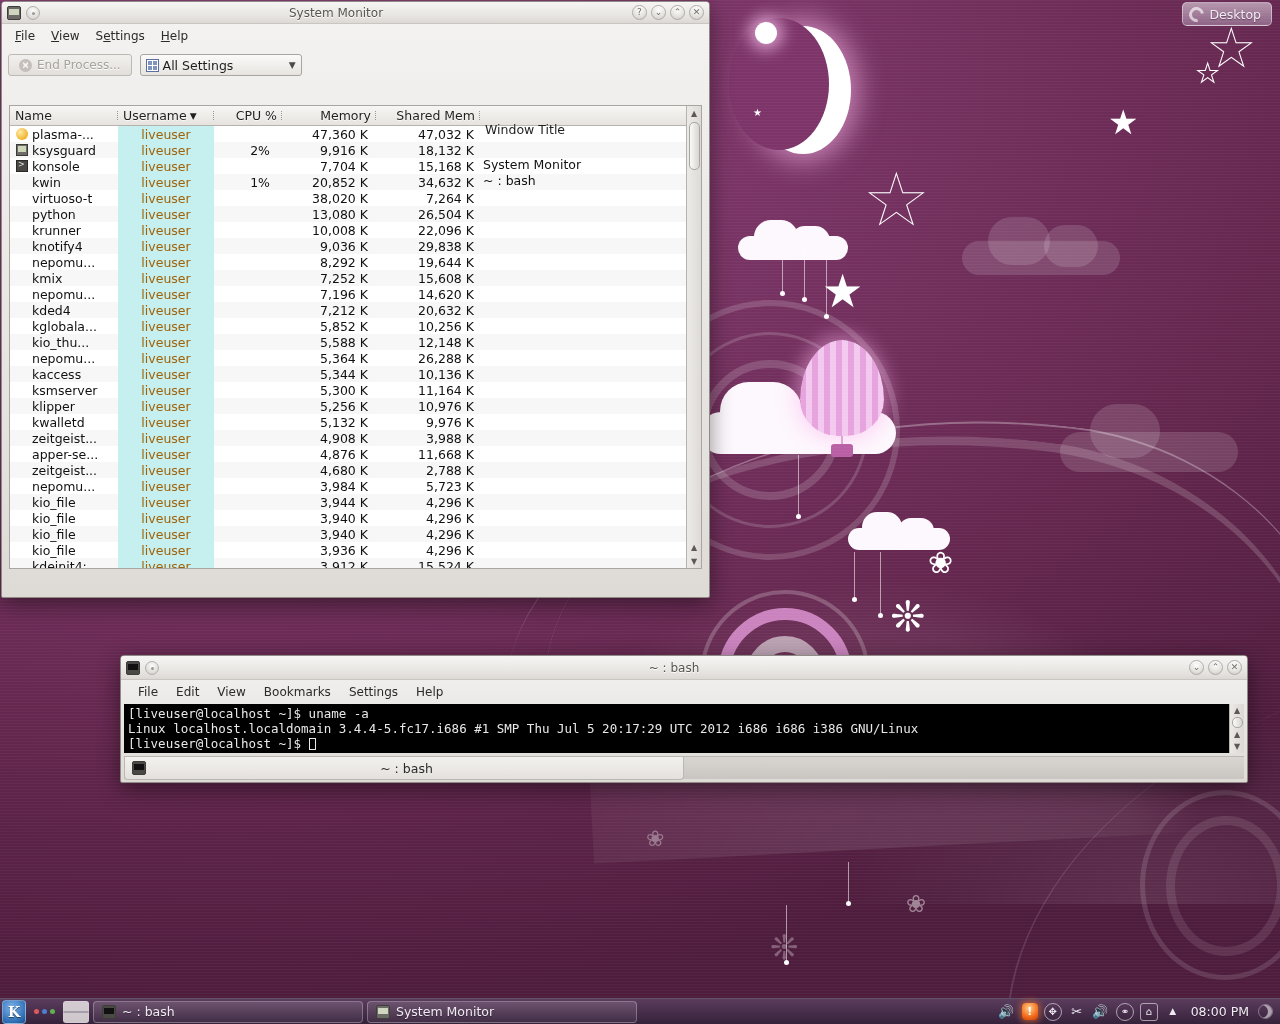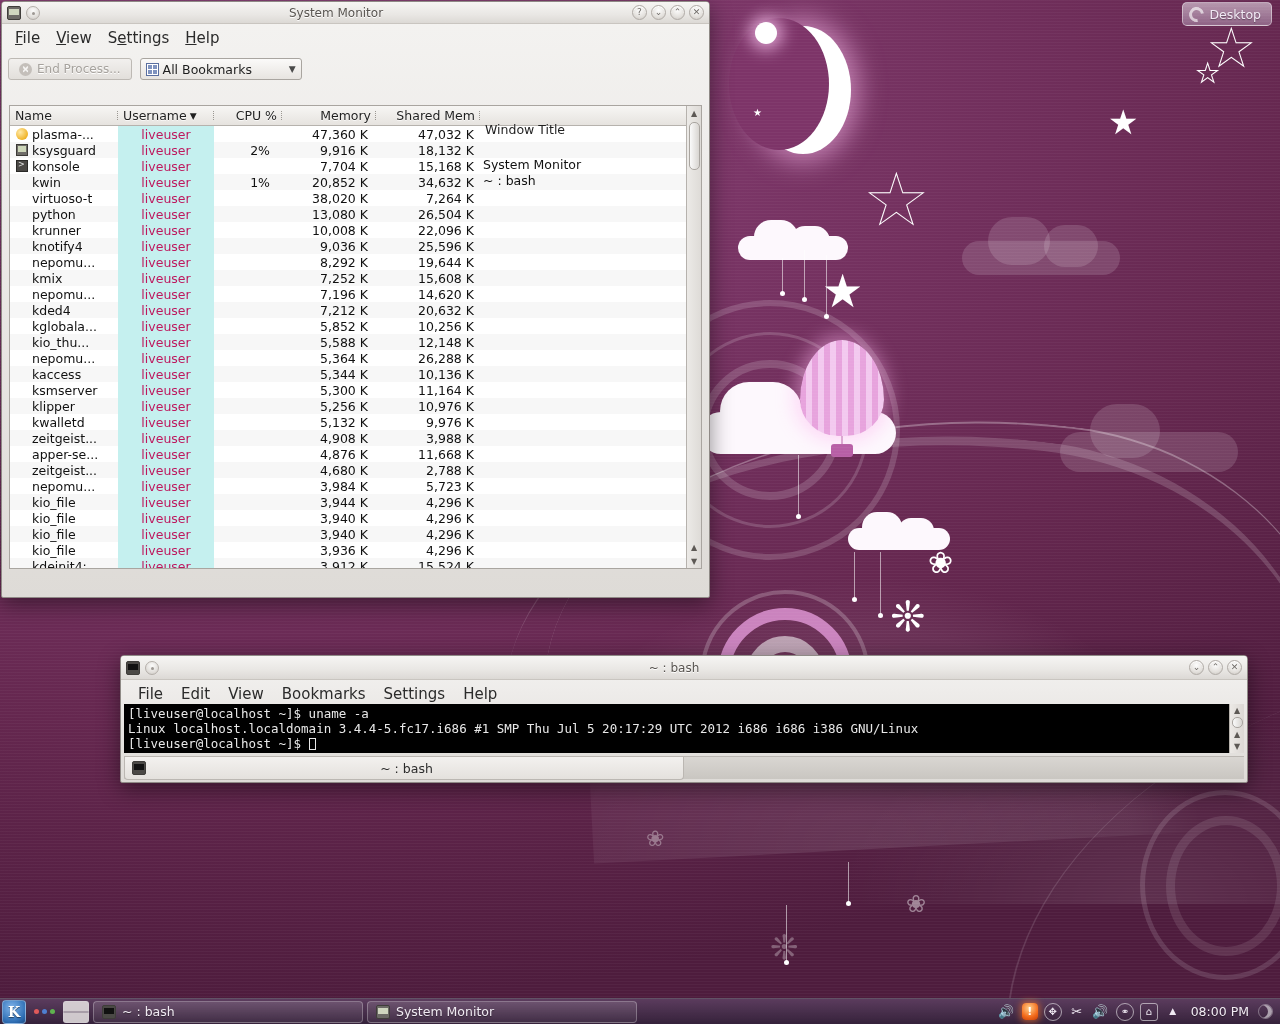--- a/index.html
+++ b/index.html
@@ -99,21 +99,21 @@
   .wbtn { width:15px; height:15px; border-radius:50%;
     background: radial-gradient(circle at 50% 32%, #fdfdfd, #e3e0dc 62%, #c9c5c0 100%);
     border:1px solid #b0aba6; display:flex; align-items:center; justify-content:center;
     font-size:9px; color:#6e6a66; line-height:1; box-shadow:inset 0 1px 0 #fff; cursor:pointer;}
   .pinbtn { width:14px; height:14px; border-radius:50%;
     background: radial-gradient(circle at 50% 32%, #fbfbfa, #e0ddd9 65%, #c6c2bd);
     border:1px solid #b4afaa; }
   .pinbtn::after { content:''; display:block; width:3px; height:3px; border-radius:50%;
     background:#9d9893; margin:5px auto 0; }
 
-  .menubar { display:flex; gap:2px; padding:3px 6px 2px; font-size:15px; color:#2b2b2b; }
+  .menubar { display:flex; gap:2px; padding:3px 6px 2px; font-size:12px; color:#2b2b2b; }
   .menubar > div { padding:2px 7px; border-radius:2px; cursor:pointer; }
   .menubar u { text-decoration:underline; }
 
   
   #system-monitor { left:1px; top:1px; width:709px; height:597px; }
   #sm-tabs { display:flex; padding:0 0 0 7px; margin-top:1px; height:21px;
     border-bottom:1px solid #b9b5b0; }
   .tab { height:21px; padding:0 13px; display:flex; align-items:center; font-size:12.5px;
     color:#3a3a3a; border:1px solid #b9b5b0; border-bottom:none;
     border-radius:4px 4px 0 0; background: linear-gradient(to bottom,#dcd8d3,#cdc9c4);
@@ -159,21 +159,21 @@
   .c-title { flex:1;margin-top:28px; }
   .hdr .c-cpu, .hdr .c-mem, .hdr .c-shared { display:flex; justify-content:flex-end; }
 
   #ptable .rows { height:calc(100% - 20px); overflow:hidden; }
   .prow { display:flex; height:16px; align-items:center; font-size:12.5px; color:#111; }
   .prow.alt { background:#f7f7f7; }
   .prow .c-name { display:flex; align-items:center; gap:4px; padding-left:6px; overflow:hidden;}
   .prow .c-name .ico { width:12px; height:12px; flex:0 0 12px; }
   .prow .c-name .ico.blank { background:transparent; }
   .prow .c-name span.t { overflow:hidden; white-space:nowrap; }
-  .prow .c-user { background:#c5f0ef; justify-content:center; height:16px; color:#be185d; gap:0;}
+  .prow .c-user { background:#c5f0ef; justify-content:center; height:16px; color:#a16207; gap:0;}
   .prow .c-cpu { padding-right:12px; }
   .prow .c-mem { padding-right:8px; }
   .prow .c-shared { padding-right:6px; }
   .prow .c-title { padding-left:3px; white-space:nowrap; }
 
   .ico-plasma { border-radius:50%;
     background: radial-gradient(circle at 35% 35%, #ffe9a8, #f0b429 70%, #d08e12); }
   .ico-mon { background:#6e6c68; border:1px solid #3c3a37; position:relative; }
   .ico-mon::after { content:''; position:absolute; inset:1px 1px 3px 1px; background:#cdd6b9; }
   .ico-term { background:#4a4845; border:1px solid #2a2927; position:relative; }
@@ -362,21 +362,21 @@
       <span class="killicon">✕</span>
       <span>End Process...</span>
     </div>
     <div id="process-filter">
       <span class="gridicon">
           <i></i>
           <i></i>
           <i></i>
           <i></i>
         </span>
-      <span>All Bookmarks</span>
+      <span>All Settings</span>
       <span class="chev">▼</span>
     </div>
   </div>
 
   <div id="process-table-wrap">
     <div id="ptable">
       <div class="hdr">
         <div class="cell c-name"><span>Name</span><i class="sep"></i></div>
         <div class="cell c-user">
             <span>Username</span>
@@ -476,21 +476,21 @@
             <div class="c-title"></div>
           </div>
           <div class="prow alt">
             <div class="c-name">
               <span class="ico blank"></span>
               <span class="t">knotify4</span>
             </div>
             <div class="c-user">liveuser</div>
             <div class="c-cpu"></div>
             <div class="c-mem">9,036 K</div>
-            <div class="c-shared">25,596 K</div>
+            <div class="c-shared">29,838 K</div>
             <div class="c-title"></div>
           </div>
           <div class="prow">
             <div class="c-name">
               <span class="ico blank"></span>
               <span class="t">nepomu...</span>
             </div>
             <div class="c-user">liveuser</div>
             <div class="c-cpu"></div>
             <div class="c-mem">8,292 K</div>

